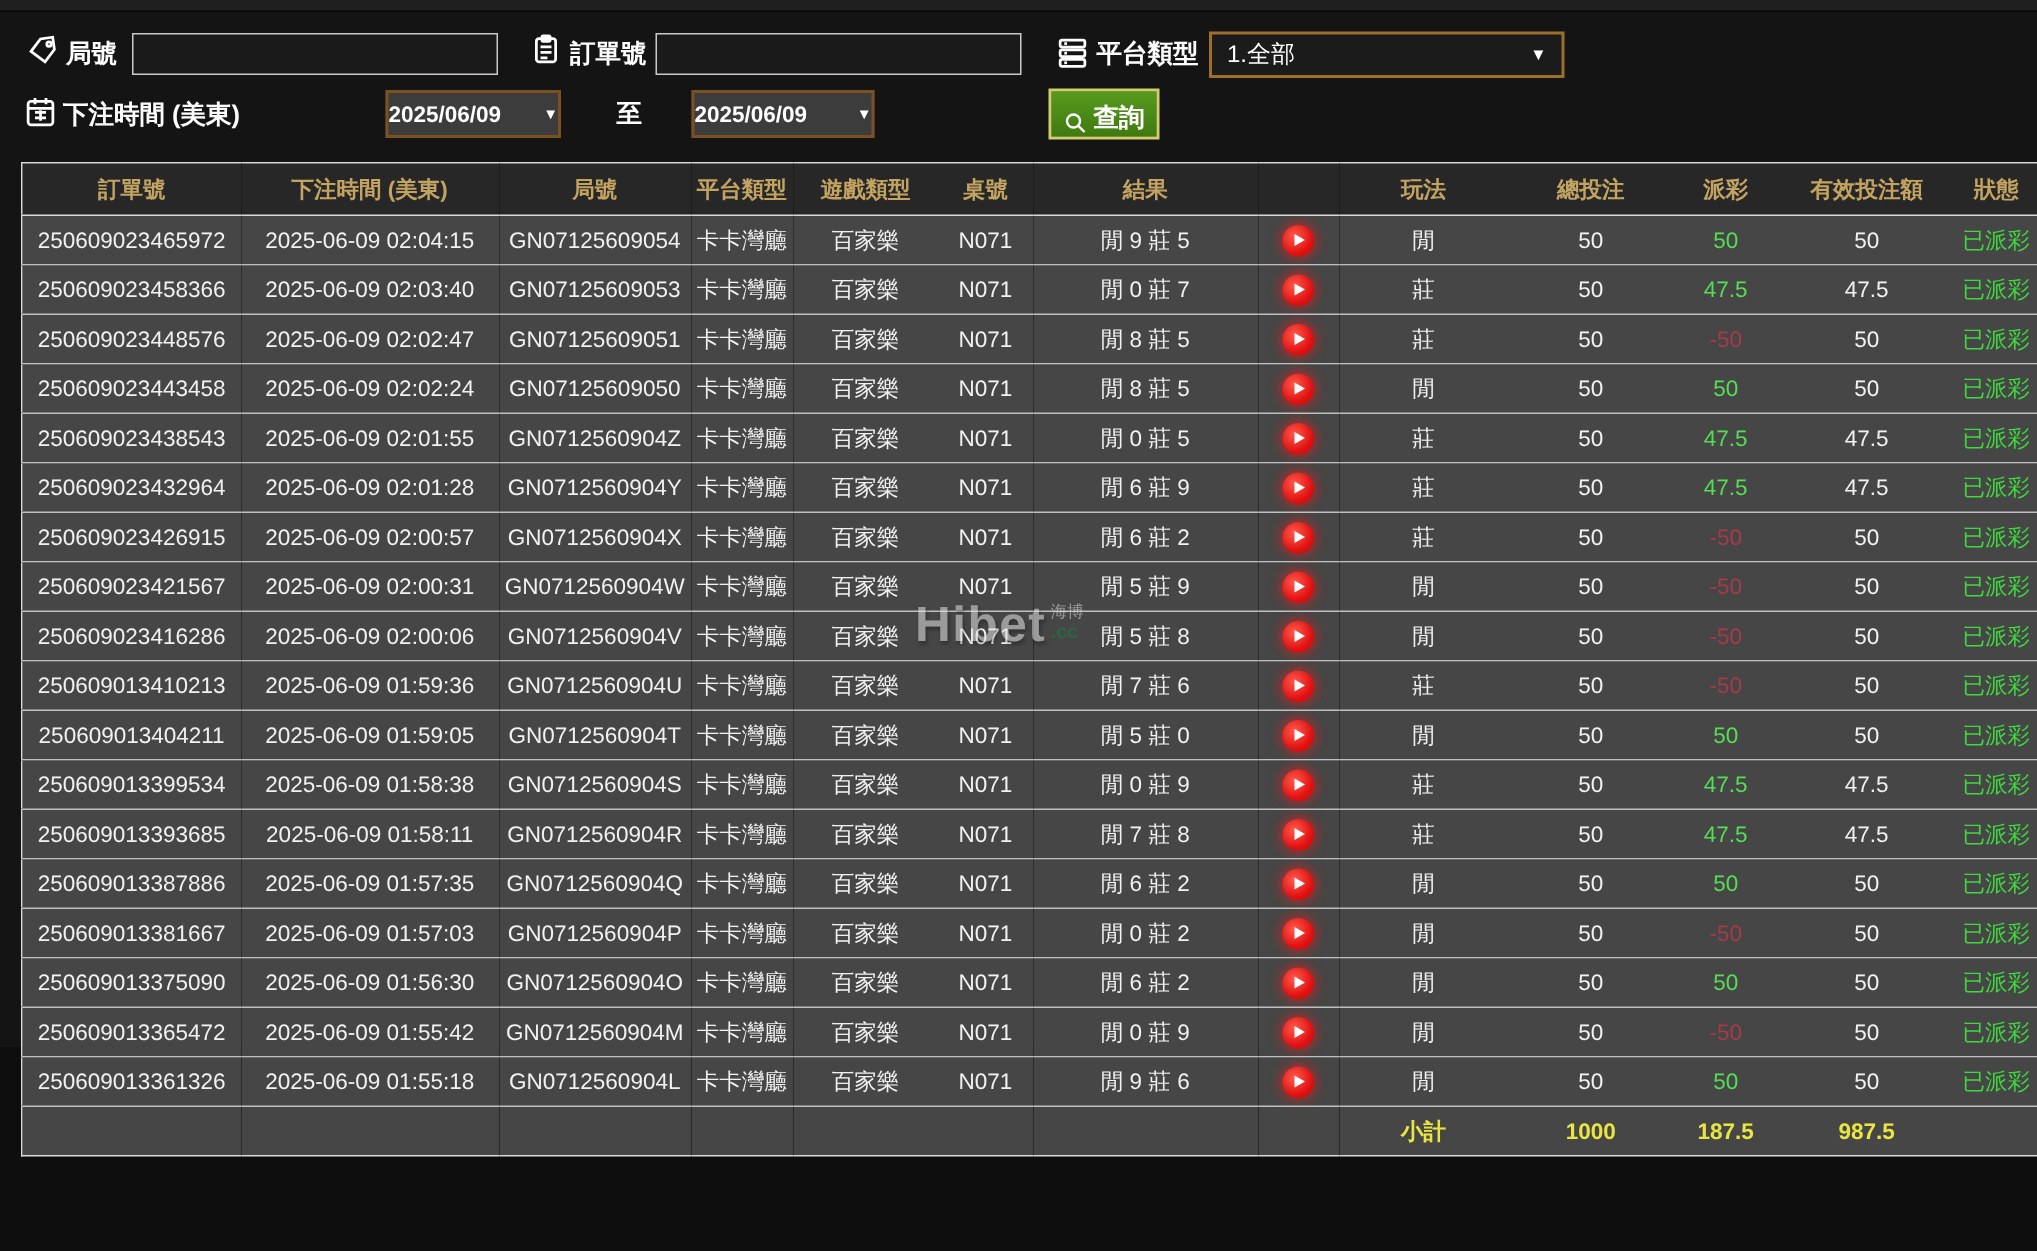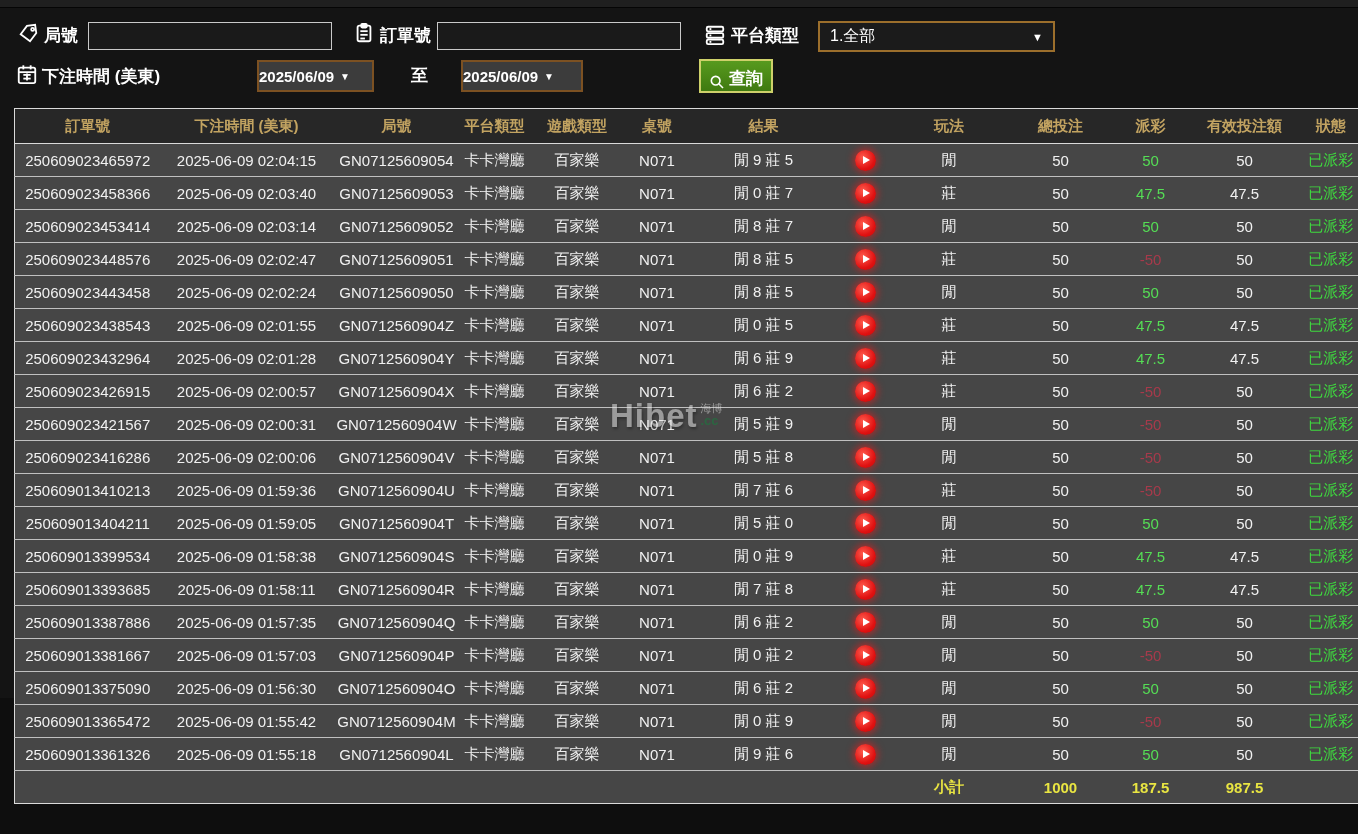--- a/index.html
+++ b/index.html
@@ -8,21 +8,21 @@
   .topbar{position:absolute;top:0;left:0;width:100%;height:7px;background:#1f1f1f;border-bottom:1px solid #050505;}
 
   
   .f-label{position:absolute;color:#ffffff;font-weight:bold;font-size:17px;white-space:nowrap;}
   .f-icon{position:absolute;width:22px;height:22px;color:#ffffff;}
   .f-icon svg{width:100%;height:100%;display:block;}
   .txt-input{position:absolute;background:#1a1a1a;border:1px solid #c9c9c9;color:#fff;
              font-size:15px;padding:0 6px;box-sizing:border-box;height:28px;}
   .dd-box{position:absolute;box-sizing:border-box;display:flex;align-items:center;
           cursor:pointer;color:#fff;font-weight:bold;}
-  .date-box{background:#3c3c3c;border:2px solid #7c5122;justify-content:flex-start;gap:6px;
+  .date-box{background:#3c3c3c;border:2px solid #7c5122;justify-content:space-between;gap:6px;
             font-size:15px;height:32px;}
   .date-box .caret{font-size:10px;margin-top:1px;}
   .plat-box{background:#1b1b1b;border:2px solid #9c6f2c;font-weight:normal;font-size:16px;
             padding:0 10px;height:31px;justify-content:space-between;}
   .plat-box .caret{font-size:11px;color:#fff;}
   .search-btn{position:absolute;left:699px;top:59px;width:74px;height:34px;
               background:linear-gradient(#579a1e,#3f7a10);border:2px solid #ced06a;
               color:#fff;font-weight:bold;font-size:17px;display:flex;align-items:flex-end;
               justify-content:center;gap:4px;cursor:pointer;box-sizing:border-box;
               font-family:"Liberation Sans",sans-serif;}
@@ -88,21 +88,21 @@
     <svg viewBox="0 0 24 24" fill="none" stroke="#fff" stroke-width="2">
       <rect x="3" y="3" width="18" height="5" rx="1.5"></rect>
       <rect x="3" y="10" width="18" height="5" rx="1.5"></rect>
       <rect x="3" y="17" width="18" height="5" rx="1.5"></rect>
       <line x1="6" y1="5.5" x2="8" y2="5.5"></line>
         <line x1="6" y1="12.5" x2="8" y2="12.5"></line>
         <line x1="6" y1="19.5" x2="8" y2="19.5"></line>
     </svg>
   </span>
   <span class="f-label" style="left:731px;top:24px;">平台類型</span>
-  <div class="dd-box plat-box" style="left:806px;top:21px;width:237px;margin-left:12px;">
+  <div class="dd-box plat-box" style="left:806px;top:21px;width:237px;">
     <span>1.全部</span>
     <span class="caret">▼</span>
   </div>
 
   <span class="f-icon" style="left:16px;top:63px;">
     <svg viewBox="0 0 24 24" fill="none" stroke="#fff" stroke-width="2">
       <rect x="3" y="5" width="18" height="17" rx="2"></rect>
       <line x1="8" y1="2.5" x2="8" y2="7"></line>
         <line x1="16" y1="2.5" x2="16" y2="7"></line>
       <line x1="3" y1="10" x2="21" y2="10"></line>
@@ -198,39 +198,20 @@
               <span class="play-tri"></span>
             </button>
           </td>
           <td>莊</td>
           <td>50</td>
           <td class="payout pos">47.5</td>
           <td>47.5</td>
           <td class="status">已派彩</td>
         </tr>
 
-        <tr>
-          <td>250609023453414</td>
-          <td>2025-06-09 02:03:14</td>
-          <td>GN07125609052</td>
-          <td>卡卡灣廳</td>
-          <td>百家樂</td>
-          <td>N071</td>
-          <td>閒 8 莊 7</td>
-          <td>
-            <button class="play-btn">
-              <span class="play-tri"></span>
-            </button>
-          </td>
-          <td>閒</td>
-          <td>50</td>
-          <td class="payout pos">50</td>
-          <td>50</td>
-          <td class="status">已派彩</td>
-        </tr>
 
         <tr>
           <td>250609023448576</td>
           <td>2025-06-09 02:02:47</td>
           <td>GN07125609051</td>
           <td>卡卡灣廳</td>
           <td>百家樂</td>
           <td>N071</td>
           <td>閒 8 莊 5</td>
           <td>

